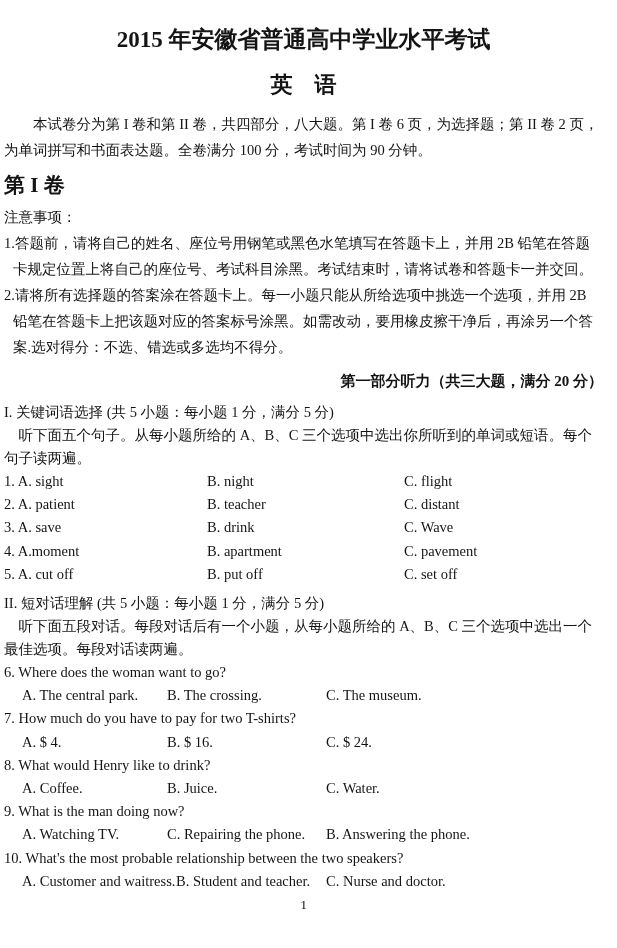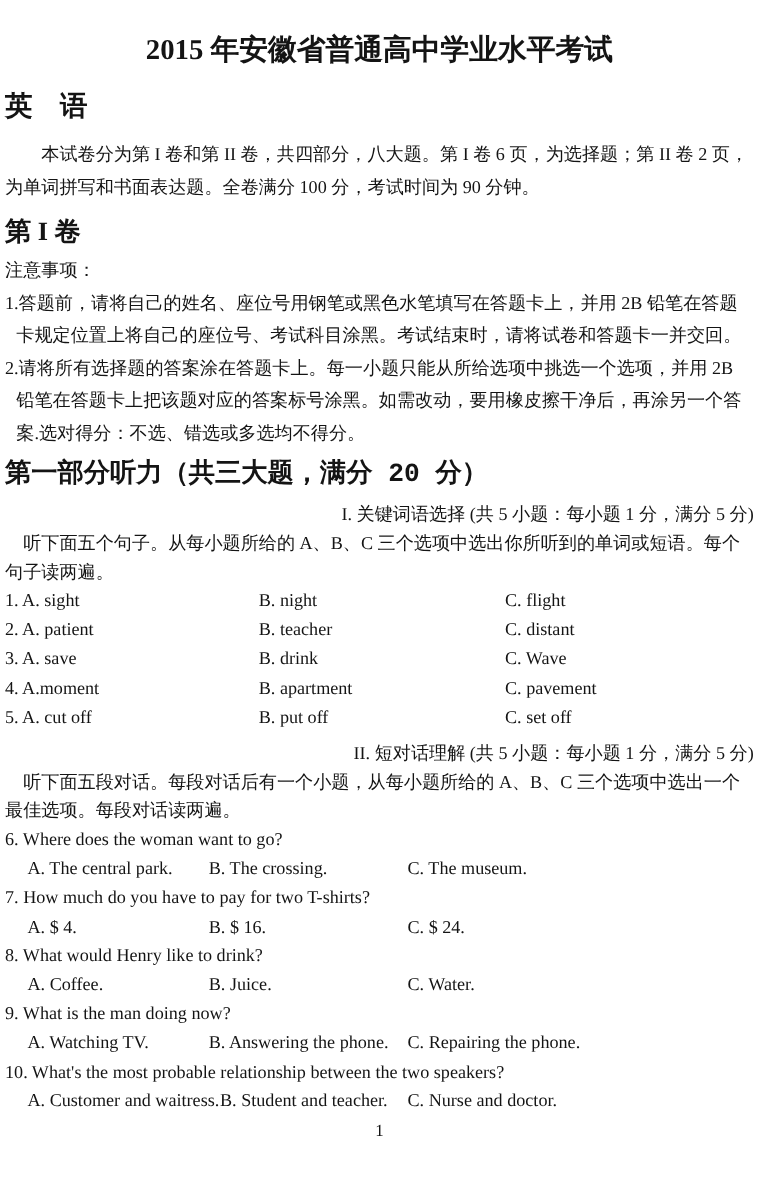--- a/index.html
+++ b/index.html
@@ -20,21 +20,21 @@
   .doc-title {
     font-size: 23px;
     font-weight: bold;
     text-align: center;
     line-height: 30px;
     margin: 0;
   }
   .subject-title {
     font-size: 22px;
     font-weight: bold;
-    text-align: left;
+    text-align: center;
     line-height: 28px;
     margin: 16px 0 0 0;
   }
   .intro {
     font-size: 14.5px;
     line-height: 26px;
     text-indent: 2em;
     margin: 12px 0 0 0;
   }
   .volume-heading {
@@ -49,32 +49,30 @@
     margin: 5px 0 0 0;
   }
   .notice-item {
     font-size: 14.5px;
     line-height: 26px;
     padding-left: 9px;
     text-indent: -9px;
     margin: 0;
   }
   .part-heading {
-    font-size: 21px;
-    font-weight: bold;
-    text-align: left;
+    font-size: 15px;
+    font-weight: bold;
+    text-align: right;
     line-height: 28px;
     margin: 7px 0 0 0;
-    font-family: Liberation Mono, monospace;
   }
   .sec-heading {
     font-size: 14.5px;
     line-height: 23px;
     margin: 6px 0 0 0;
-    text-align: right;
   }
   .instructions {
     font-size: 14.5px;
     line-height: 23px;
     text-indent: 1em;
     margin: 0;
   }
   .opt-row {
     display: grid;
     grid-template-columns: 190px 184px auto;
@@ -178,22 +176,22 @@
       <span>A. Coffee.</span>
       <span>B. Juice.</span>
       <span>C. Water.</span>
     </div>
   </div>
 
   <div>
     <div class="q-stem">9. What is the man doing now?</div>
     <div class="q-opts">
       <span>A. Watching TV.</span>
+      <span>C. Repairing the phone.</span>
       <span>B. Answering the phone.</span>
-      <span>C. Repairing the phone.</span>
     </div>
   </div>
 
   <div>
     <div class="q-stem">10. What's the most probable relationship between the two speakers?</div>
     <div class="q-opts wide-a">
       <span>A. Customer and waitress.</span>
       <span>B. Student and teacher.</span>
       <span>C. Nurse and doctor.</span>
     </div>

